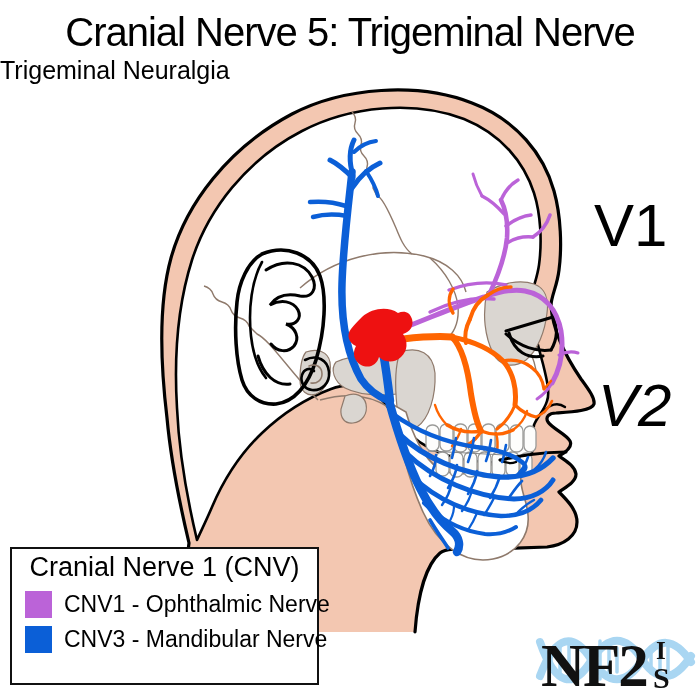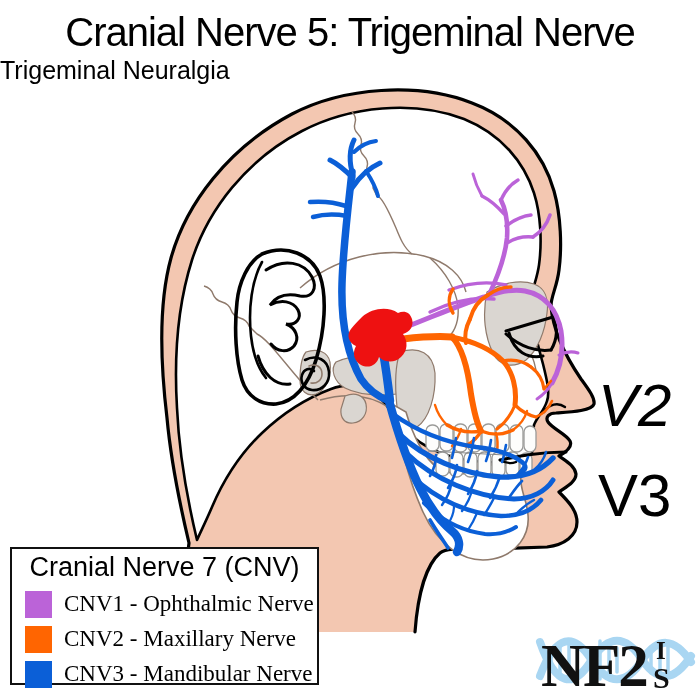--- a/index.html
+++ b/index.html
@@ -9,21 +9,21 @@
          font-size:40px;letter-spacing:-1px;}
   .subtitle{position:absolute;top:56px;left:0;width:700px;text-align:left;font-size:25px;}
   .vlabel{position:absolute;font-size:60px;line-height:1;}
   .v1{left:594px;top:196px;}
   .v2{left:598px;top:376px;font-style:italic;}
   .v3{left:598px;top:466px;}
   .head-svg{position:absolute;left:0;top:0;}
   .legend{position:absolute;left:10px;top:547px;width:309px;height:138px;
           background:#fff;border:2.4px solid #111;box-sizing:border-box;}
   .legend-title{text-align:center;font-size:27px;margin-top:3px;}
-  .legend-row{display:flex;align-items:center;margin:7px 17px 0 13px;height:28px;font-family:Liberation Serif, serif;}
+  .legend-row{display:flex;align-items:center;margin:7px 17px 0 13px;height:28px;}
   .swatch{width:27px;height:27px;margin-right:12px;flex:0 0 auto;}
   .legend-label{font-size:23px;white-space:nowrap;}
   .sw-v1{background:var(--v1);}
   .sw-v2{background:var(--v2);}
   .sw-v3{background:var(--v3);}
 </style>
 </head>
 <body>
 
 <div class="stage">
@@ -216,31 +216,27 @@
       </g>
       <text x="541" y="686" font-family="'Liberation Serif','DejaVu Serif',serif" font-weight="bold" font-size="61" letter-spacing="-2" fill="var(--logoText)">NF2</text>
       <text x="656" y="659" font-family="'Liberation Serif','DejaVu Serif',serif" font-weight="bold" font-size="25" fill="var(--logoText)">I</text>
       <text x="653" y="688" font-family="'Liberation Serif','DejaVu Serif',serif" font-weight="bold" font-size="30" fill="var(--logoText)">S</text>
     </g>
   </svg>
 
   <div class="title">Cranial Nerve 5: Trigeminal Nerve</div>
   <div class="subtitle">Trigeminal Neuralgia</div>
 
+  <div class="vlabel v1">V1</div>
   <div class="vlabel v2">V2</div>
-  <div class="vlabel v3">V3</div>
 
   <div class="legend">
-    <div class="legend-title">Cranial Nerve 7 (CNV)</div>
+    <div class="legend-title">Cranial Nerve 1 (CNV)</div>
     <div class="legend-row">
       <span class="swatch sw-v1"></span>
       <span class="legend-label">CNV1 - Ophthalmic Nerve</span>
-    </div>
-    <div class="legend-row">
-      <span class="swatch sw-v2"></span>
-      <span class="legend-label">CNV2 - Maxillary Nerve</span>
     </div>
     <div class="legend-row">
       <span class="swatch sw-v3"></span>
       <span class="legend-label">CNV3 - Mandibular Nerve</span>
     </div>
   </div>
 </div>
 
 </body></html>

